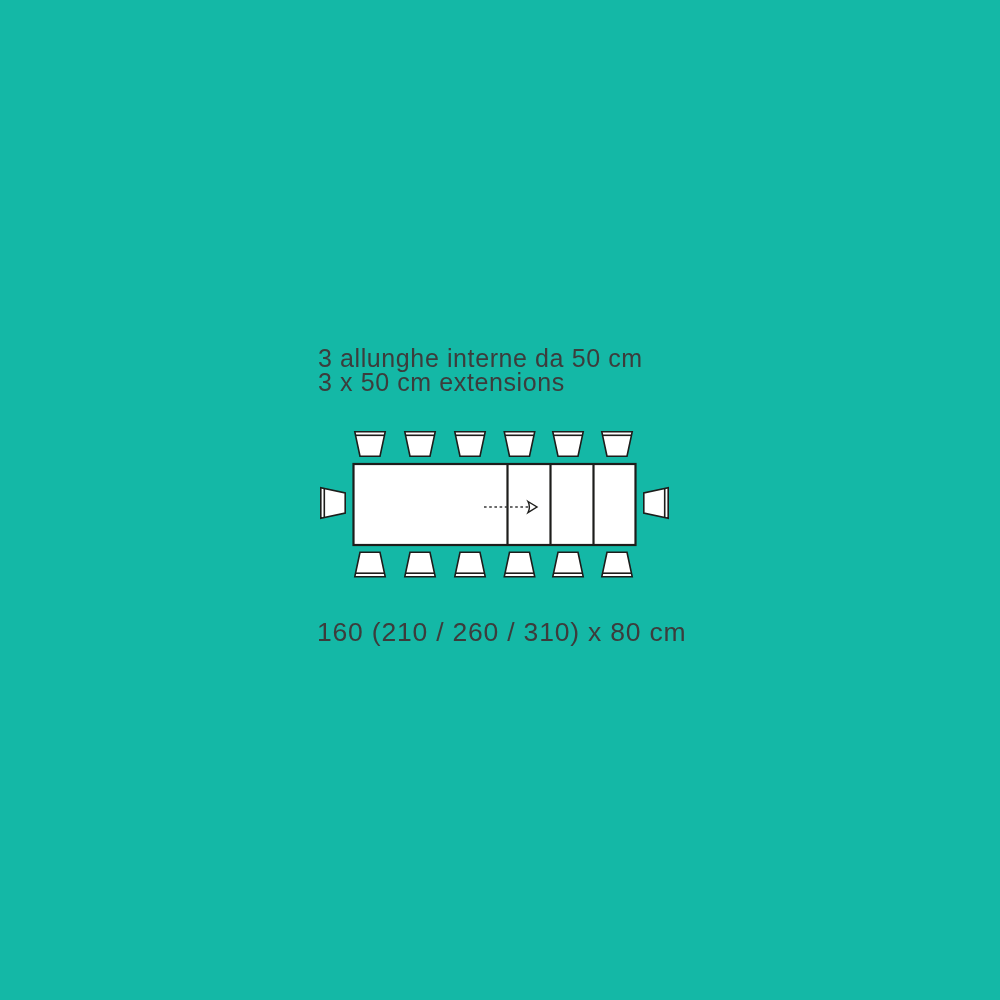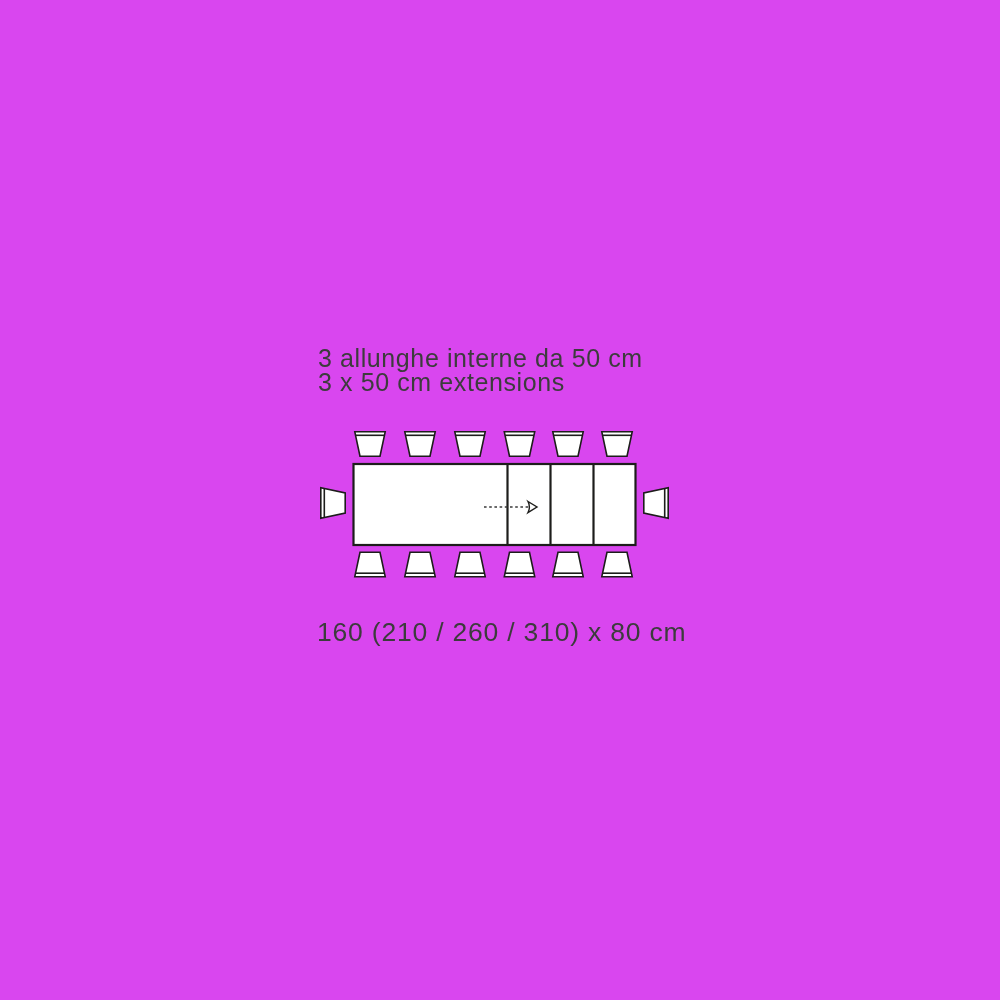--- a/index.html
+++ b/index.html
@@ -4,21 +4,21 @@
 <style>
   html, body {
     margin: 0;
     padding: 0;
     background: #ffffff;
   }
   .canvas {
     position: relative;
     width: 1000px;
     height: 1000px;
-    background: #d946ef;
+    background: #14b8a6;
     overflow: hidden;
     font-family: "Liberation Sans", sans-serif;
   }
   .caption-top {
     position: absolute;
     left: 318px;
     top: 347px;
     color: #3c3c3c;
     font-size: 25px;
     font-weight: 300;

